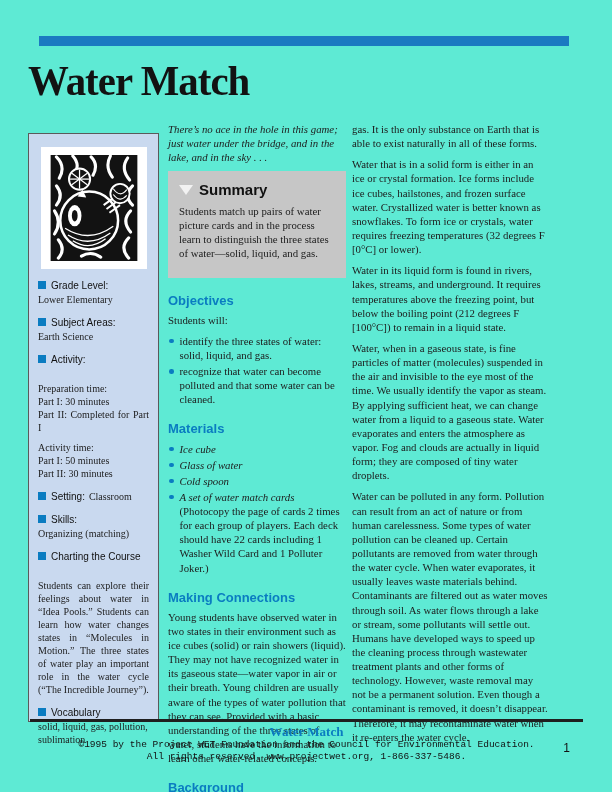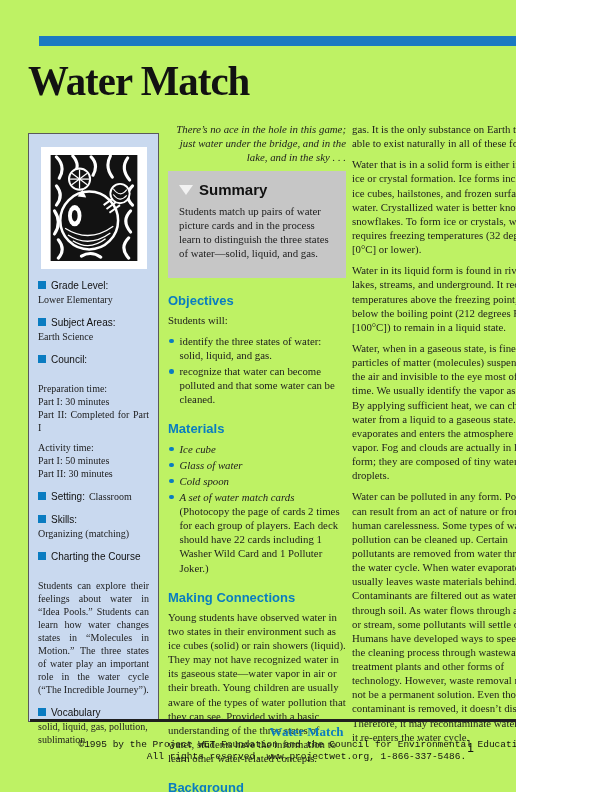--- a/index.html
+++ b/index.html
@@ -1,17 +1,17 @@
 <!DOCTYPE html>
 <html><head>
 <meta charset="utf-8">
 <style>
   html,body { margin:0; padding:0; background:#ffffff; }
   .page {
-    position:relative; width:516px; height:792px; background:#bef264;
+    position:relative; width:612px; height:792px; background:#5eead4;
     font-family:"Liberation Serif", serif; color:#1c1c1c; overflow:hidden;
   }
   .top-bar { position:absolute; left:39px; top:36px; width:530px; height:10px; background:#1b7ac1; }
   .main-title {
     position:absolute; left:28px; top:56px; margin:0;
     font-family:"Liberation Serif", serif; font-weight:bold; font-size:43px;
     letter-spacing:-1px; color:#121212; transform:scaleX(0.95); transform-origin:left;
   }
 
   
@@ -31,21 +31,21 @@
   .pre { white-space:pre-line; }
   .side-inline-value { font-size:10px; font-family:"Liberation Serif", serif; font-weight:normal; margin-left:4px; }
   .justify { text-align:justify;margin-top:16px; }
   .gap { margin-top:7px; }
 
   
   .col { position:absolute; top:122px; font-size:10.8px; line-height:1.31; }
   .col.mid { left:168px; width:178px; }
   .col.right { left:352px; width:196px; }
   .col p { margin:0 0 7px; }
-  .quote { font-style:italic;text-align:right; }
+  .quote { font-style:italic; }
   .summary-box { background:#c6c6c6; margin:0 0 4px; padding:9px 11px 10px; }
   .summary-head { display:flex; align-items:center; margin-bottom:4px; }
   .tri { width:0; height:0; border-left:7px solid transparent; border-right:7px solid transparent;
          border-top:10px solid #f2f2f2; margin-right:6px; }
   .summary-title { font-family:"Liberation Sans", sans-serif; font-weight:bold; font-size:15px; color:#111; }
   .summary-text { margin:0; }
   .blue-head {
     font-family:"Liberation Sans", sans-serif; font-weight:bold; font-size:13px;
     color:#0a7cc1; margin:14px 0 4px;
   }
@@ -137,21 +137,21 @@
       <div class="side-label-row">
         <span class="sq"></span>
         <span class="side-label">Subject Areas:</span>
       </div>
       <div class="side-value">Earth Science</div>
     </div>
 
     <div class="side-item">
       <div class="side-label-row">
         <span class="sq"></span>
-        <span class="side-label">Council:</span>
+        <span class="side-label">Activity:</span>
       </div>
       <div class="side-value pre justify">Preparation time:
 Part I: 30 minutes
 Part II: Completed for Part I</div>
       <div class="side-value pre gap">Activity time:
 Part I: 50 minutes
 Part II: 30 minutes</div>
     </div>
 
     <div class="side-item">

